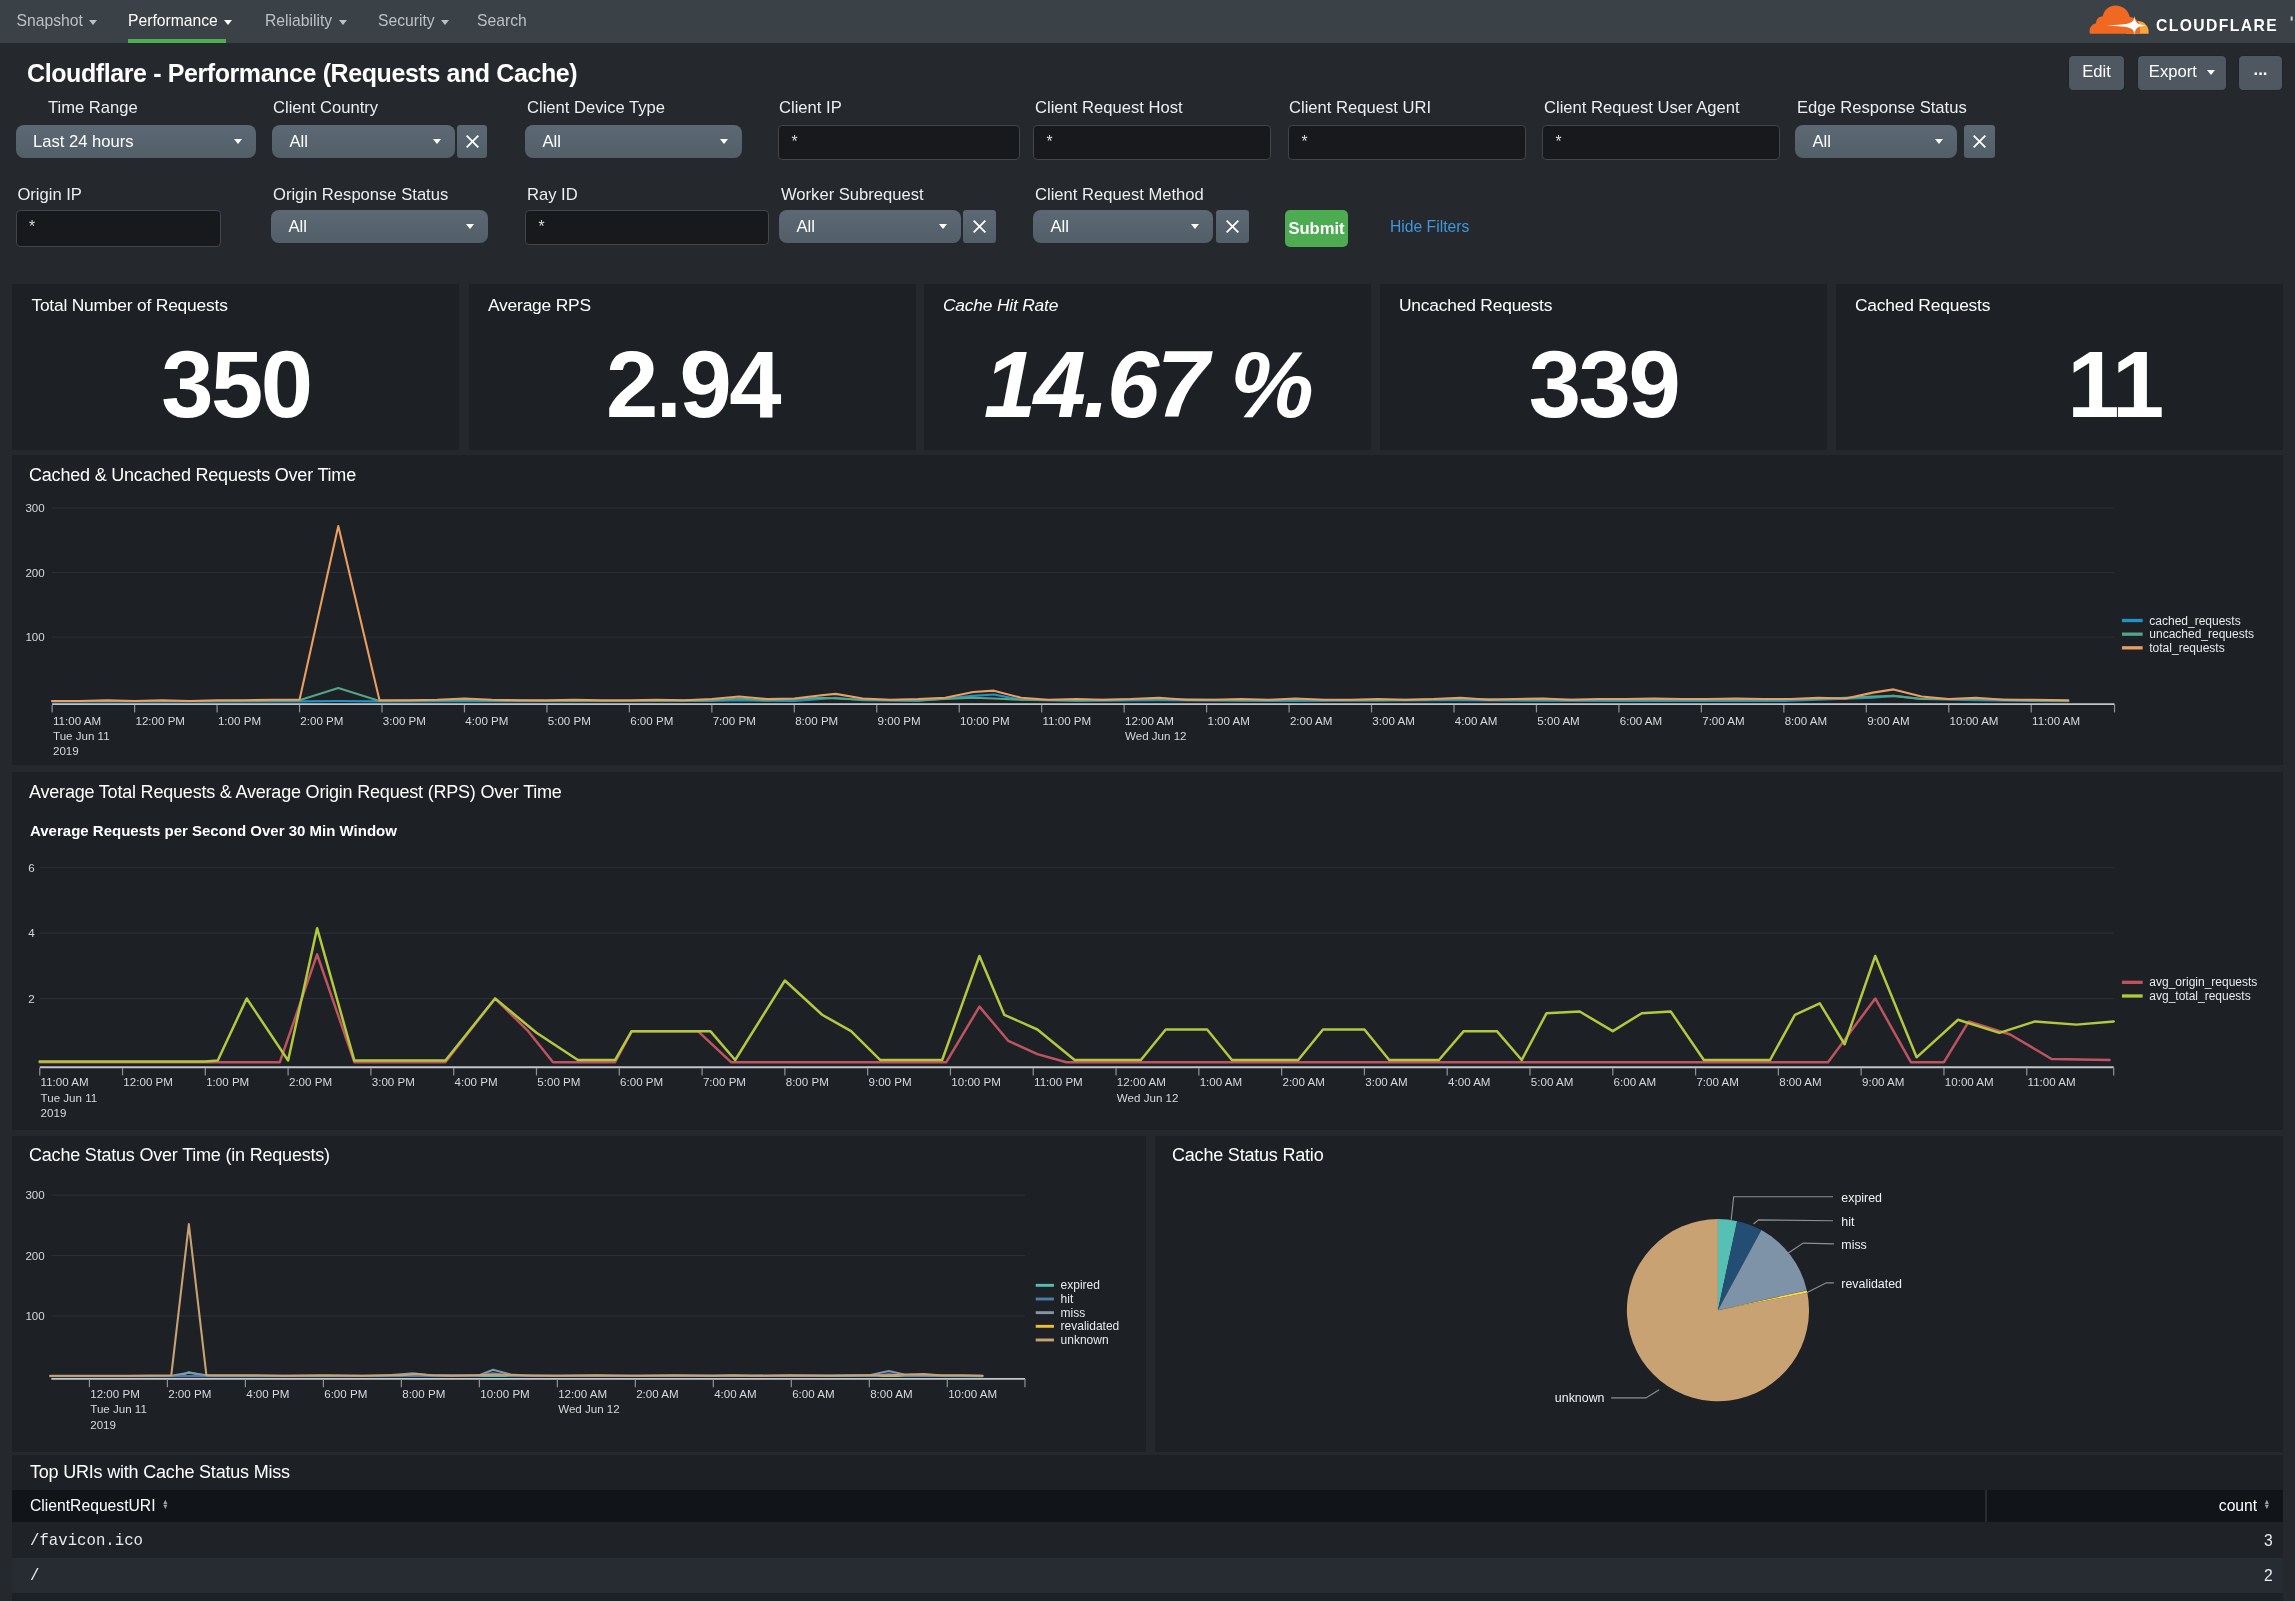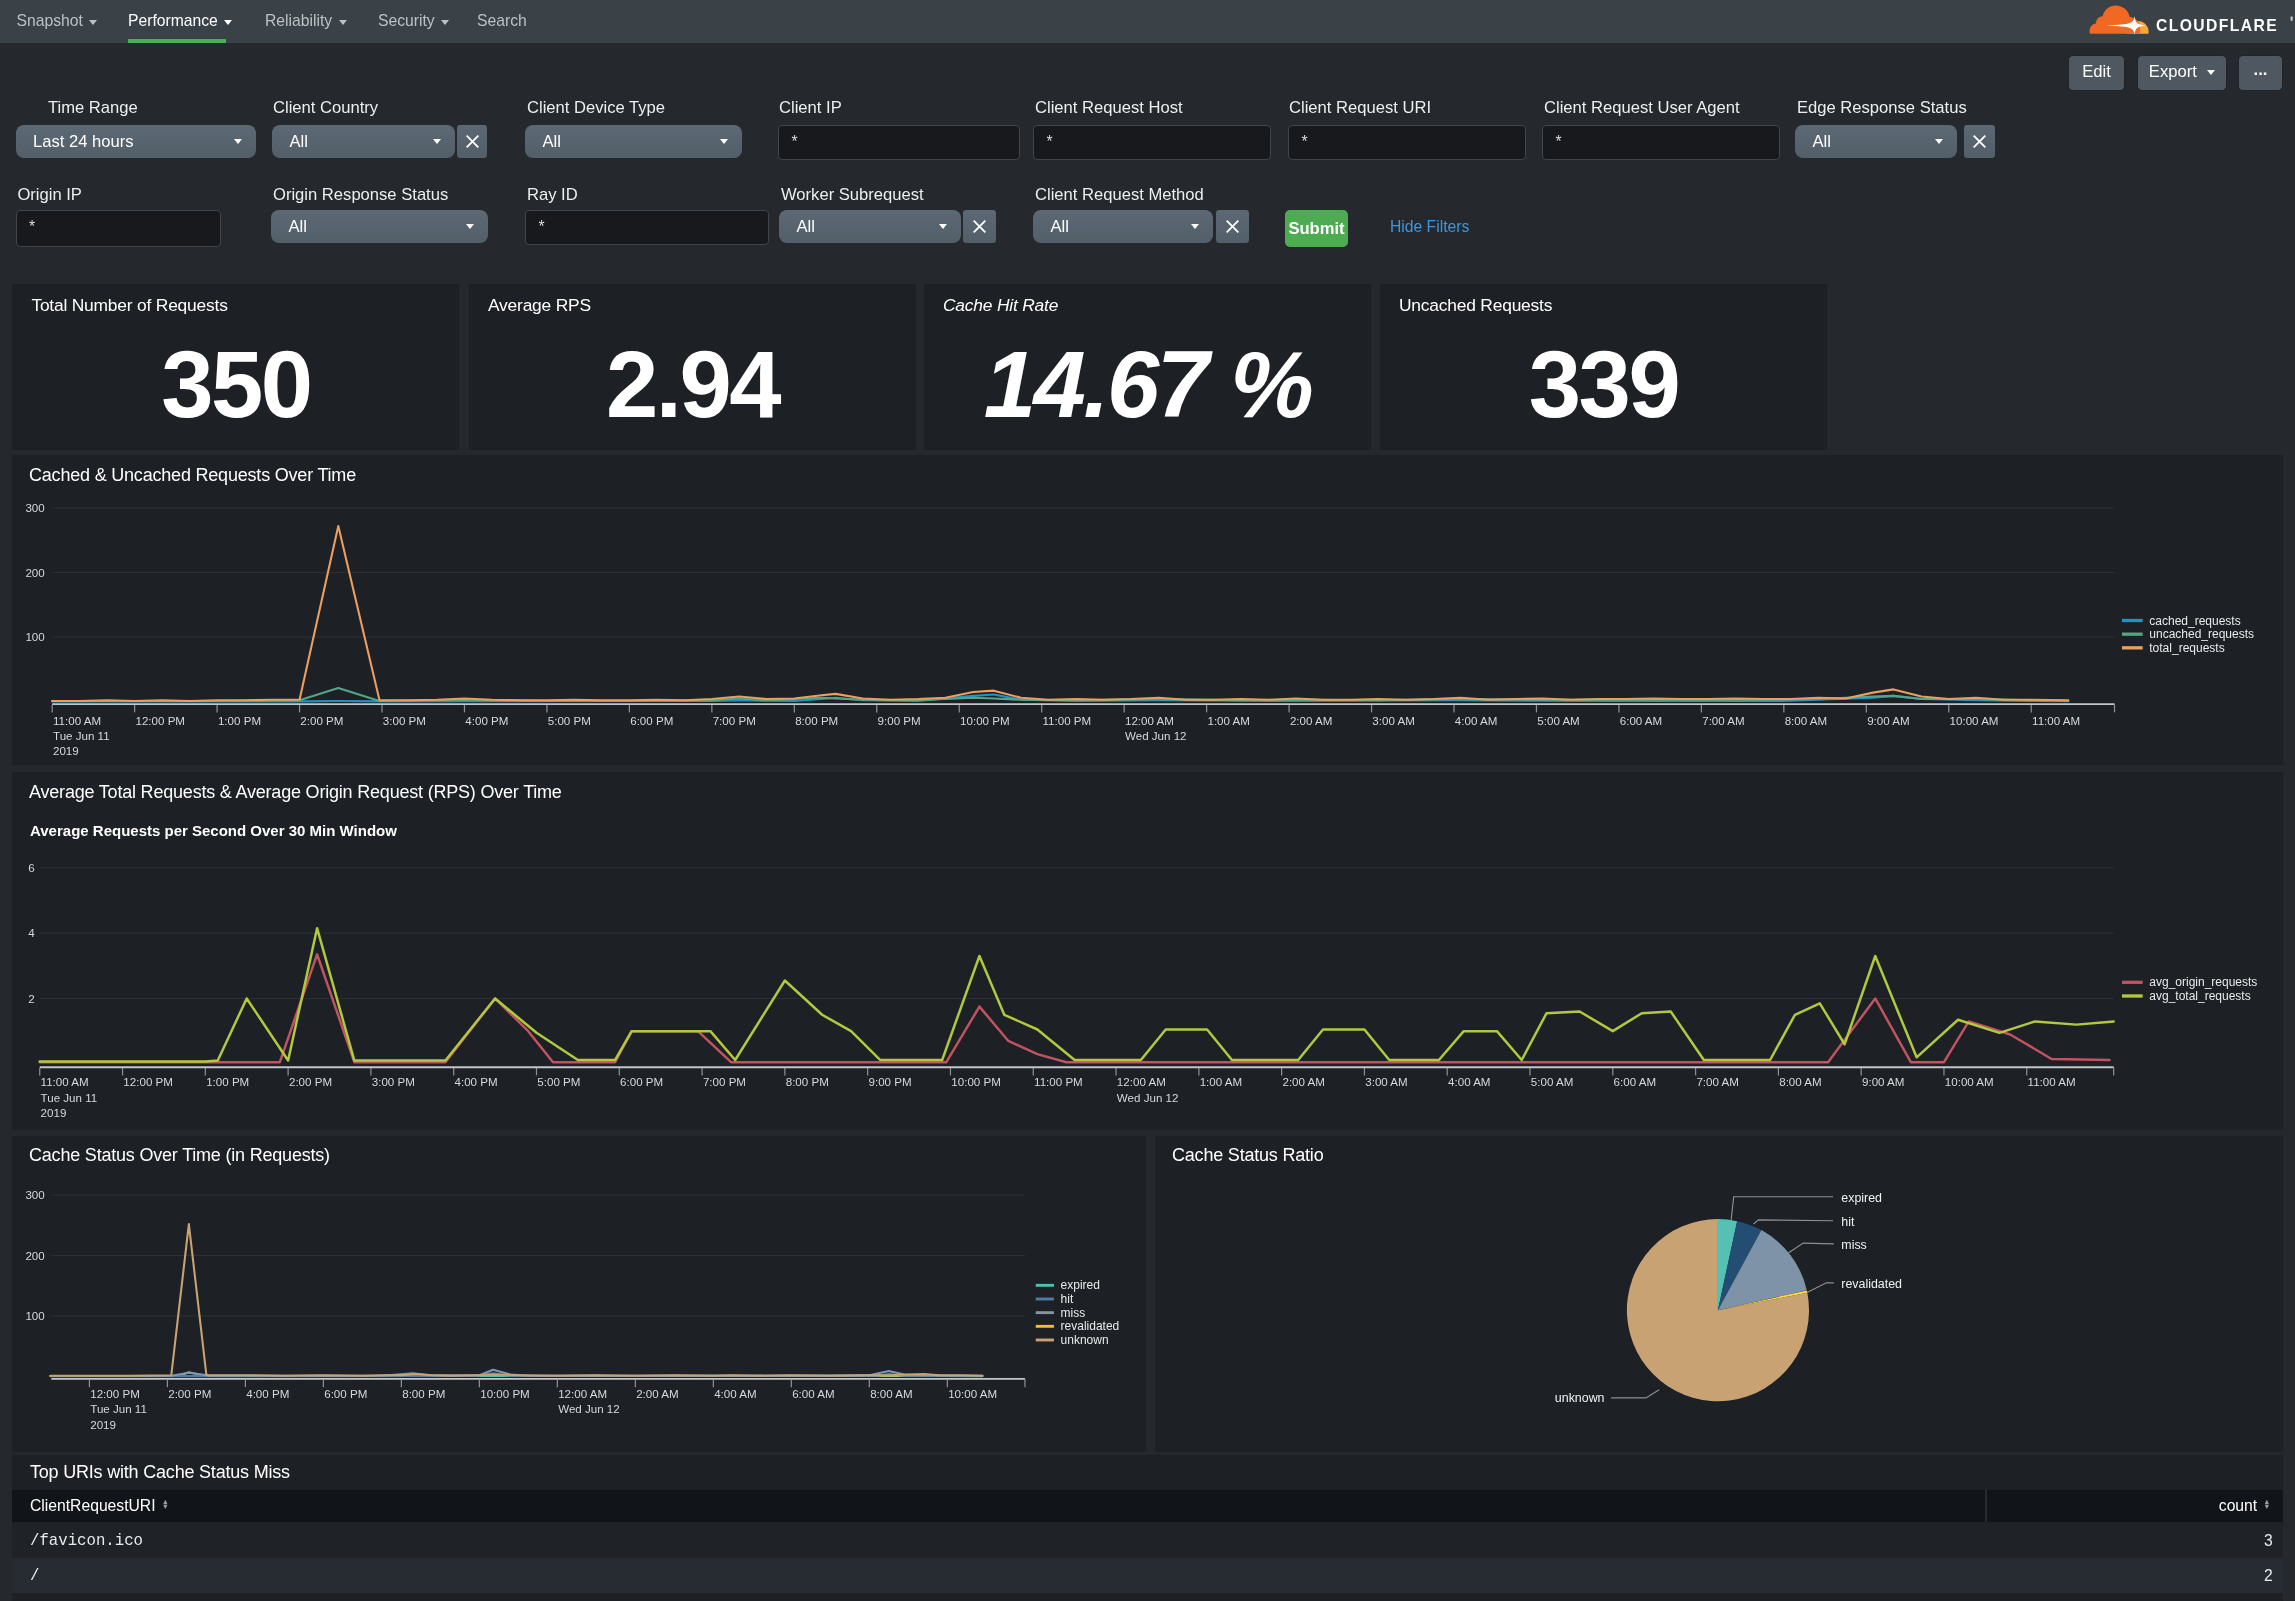--- a/index.html
+++ b/index.html
@@ -54,20 +54,21 @@
   <span class="navitem" style="left:477px;">Search</span>
   <svg width="240" height="38" viewBox="0 0 290 46" style="position:absolute;left:2055px;top:0px;">
 <path d="M86,41 c0-9 4.5-15.5 13.5-15.5 c8,0 13.5,6 13.5,12.5 l0,3 z" fill="#f9a63b"></path>
 <path d="M42,41 c-1.5-6.5 1.5-11.5 7.5-12.8 c-0.3-4.5 3-8.4 8-8.6 c1.5-7.5 8-13 15.8-13 c8.5,0 15.5,6 17,14 c6.5,0.5 11.5,5 12.4,11.5 l0,8.9 z" fill="#f06821"></path>
 <path d="M96,19.5 C95,28.3 92.5,29.7 62,31 C92.5,32.3 95,33.7 96,42.5 C97,33.7 99.5,32.3 109.5,31 C99.5,29.7 97,28.3 96,19.5 z" fill="#fff"></path>
 <text x="122" y="37" font-family="Liberation Sans, sans-serif" font-size="19" font-weight="700" letter-spacing="1.7" fill="#ffffff">CLOUDFLARE</text>
 <rect x="285" y="20" width="2.4" height="5" fill="#cfd2d4"></rect>
 </svg>
 </div>
 <div id="navunderline"></div>
+<div id="title">Cloudflare - Performance (Requests and Cache)</div>
 <div class="hbtn" style="left:2068px;width:57px;">Edit</div>
 <div class="hbtn" style="left:2137px;width:90px;">Export <span class="caret" style="margin-left:5.8px;"></span></div>
 <div class="hbtn" style="left:2238px;width:45px;line-height:27px;font-weight:700;">...</div>
 <div class="flabel" style="left:4px;top:98px;margin-left:44px;">Time Range</div>
     <div class="sel" style="left:15.7px;top:125px;width:240px;height:33px;">
       <span>Last 24 hours</span>
       <i style="right:14px"></i>
     </div>
     <div class="flabel" style="left:273px;top:98px;">Client Country</div>
     <div class="sel" style="left:272px;top:125px;width:183px;height:33px;">
@@ -153,20 +154,24 @@
       <div class="clabel">Average RPS</div>
       <div class="cval" style="">2.94</div>
     </div>
     <div class="card" style="left:924px;top:284px;width:447px;height:166px;font-style:italic;">
       <div class="clabel">Cache Hit Rate</div>
       <div class="cval" style="">14.67&nbsp;%</div>
     </div>
     <div class="card" style="left:1380px;top:284px;width:447px;height:166px;">
       <div class="clabel">Uncached Requests</div>
       <div class="cval" style="">339</div>
+    </div>
+    <div class="card" style="left:1836px;top:284px;width:447px;height:166px;">
+      <div class="clabel">Cached Requests</div>
+      <div class="cval" style="left:55px;">11</div>
     </div>
 
 <div class="panel" style="left:12.4px;top:455px;width:2271px;height:310px;"></div>
 <div class="panel" style="left:12.4px;top:772px;width:2271px;height:358px;"></div>
 <div class="panel" style="left:12.4px;top:1136px;width:1134px;height:316px;"></div>
 <div class="panel" style="left:1155px;top:1136px;width:1128px;height:316px;"></div>
 <div class="panel" style="left:12.4px;top:1455px;width:2271px;height:147px;"></div>
 <div class="ptitle" style="left:29px;top:465px;">Cached &amp; Uncached Requests Over Time</div>
 <div class="ptitle" style="left:29px;top:782px;">Average Total Requests &amp; Average Origin Request (RPS) Over Time</div>
 <div class="psub" style="left:30px;top:822px;">Average Requests per Second Over 30 Min Window</div>

